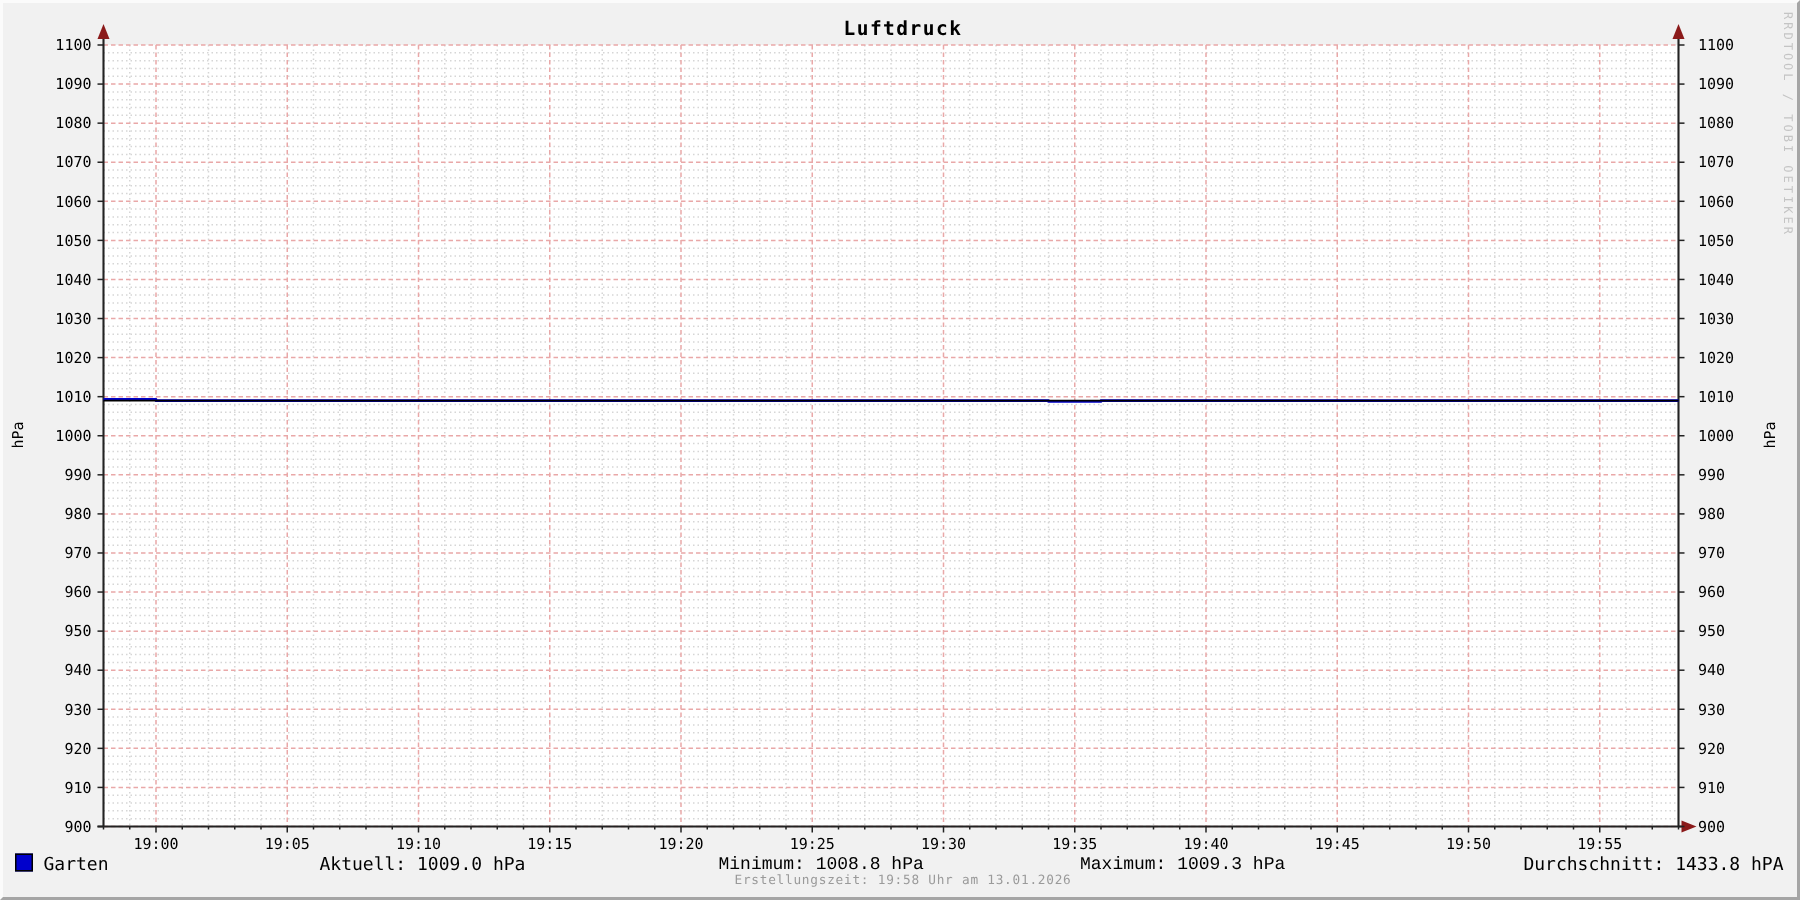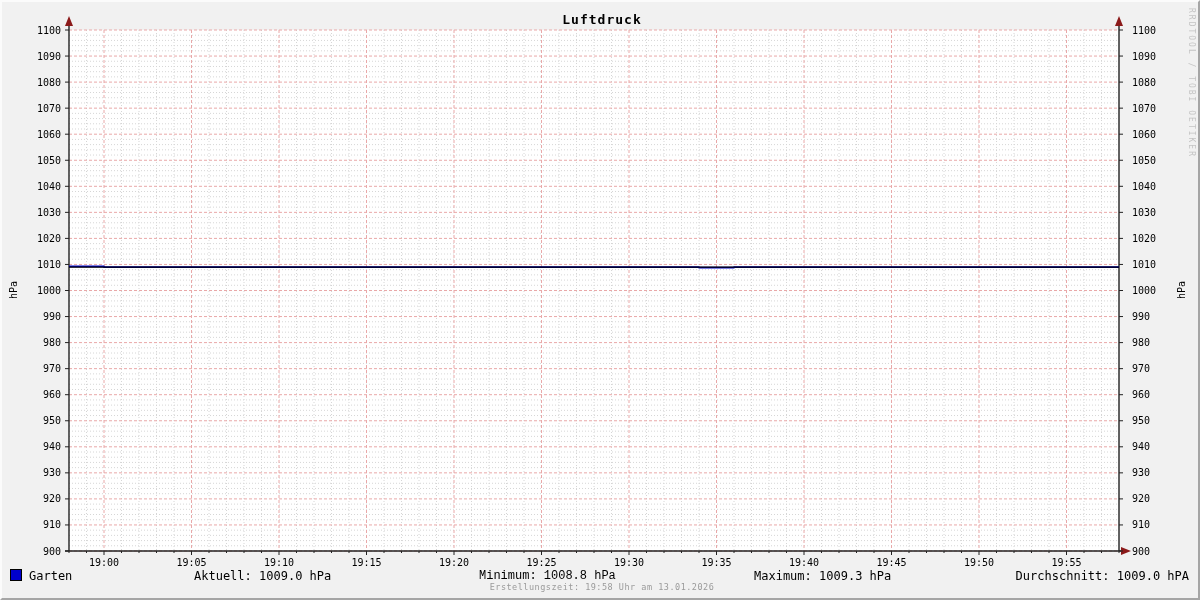--- a/index.html
+++ b/index.html
@@ -35,23 +35,23 @@
     position:absolute;left:0;top:567px;width:1200px;height:16px;
     font-size:12px;color:#000;white-space:nowrap;
   }
   .legend-series{position:absolute;left:8px;top:0;}
   .swatch{
     display:inline-block;width:10px;height:10px;
     background:var(--series,#0000cc);border:1px solid #000;
     vertical-align:-1px;margin-right:7px;
   }
   .stat{position:absolute;top:0;}
-  .stat-aktuell{left:192px;}
+  .stat-aktuell{left:211px;}
   .stat-minimum{left:477px;font-family:Liberation Mono, monospace;}
-  .stat-maximum{left:752px;}
+  .stat-maximum{left:718px;font-family:Liberation Mono, monospace;}
   .stat-durchschnitt{right:13px;}
   .footer{
     position:absolute;left:0;top:580px;width:1200px;text-align:center;
     font-size:8.5px;color:var(--footer,#9a9a9a);letter-spacing:0.5px;
   }
 </style>
 </head>
 <body>
 
 <div class="graph">
@@ -391,17 +391,17 @@
 
   <span class="watermark">RRDTOOL / TOBI OETIKER</span>
 
   <div class="legend">
     <span class="legend-series">
       <span class="swatch"></span><span>Garten</span>
     </span>
     <span class="stat stat-aktuell">Aktuell: 1009.0 hPa</span>
     <span class="stat stat-minimum">Minimum: 1008.8 hPa</span>
     <span class="stat stat-maximum">Maximum: 1009.3 hPa</span>
-    <span class="stat stat-durchschnitt">Durchschnitt: 1009.0 hPA</span>
+    <span class="stat stat-durchschnitt">Durchschnitt: 1433.8 hPA</span>
   </div>
 
   <div class="footer">Erstellungszeit: 19:58 Uhr am 13.01.2026</div>
 </div>
 
 </body></html>

